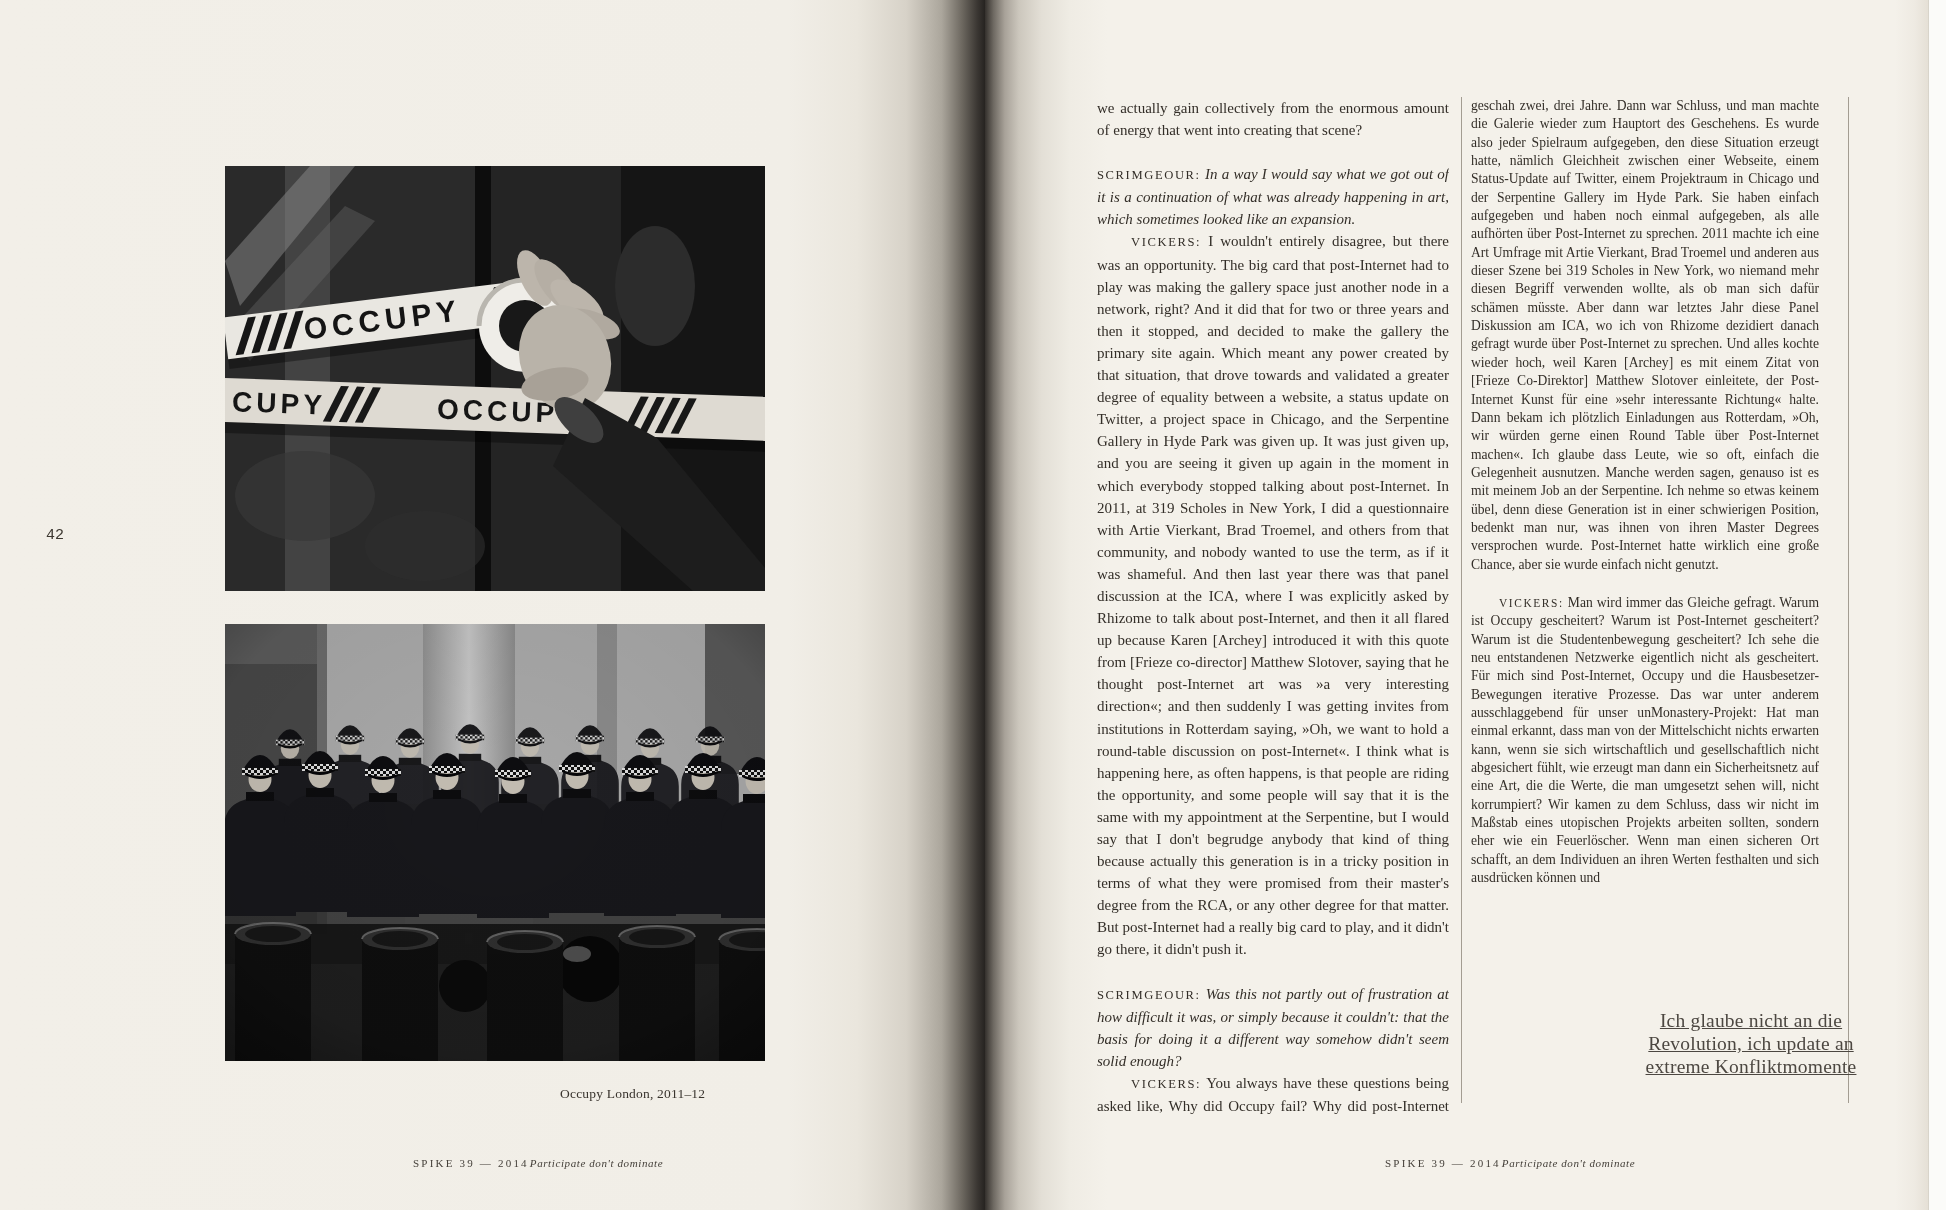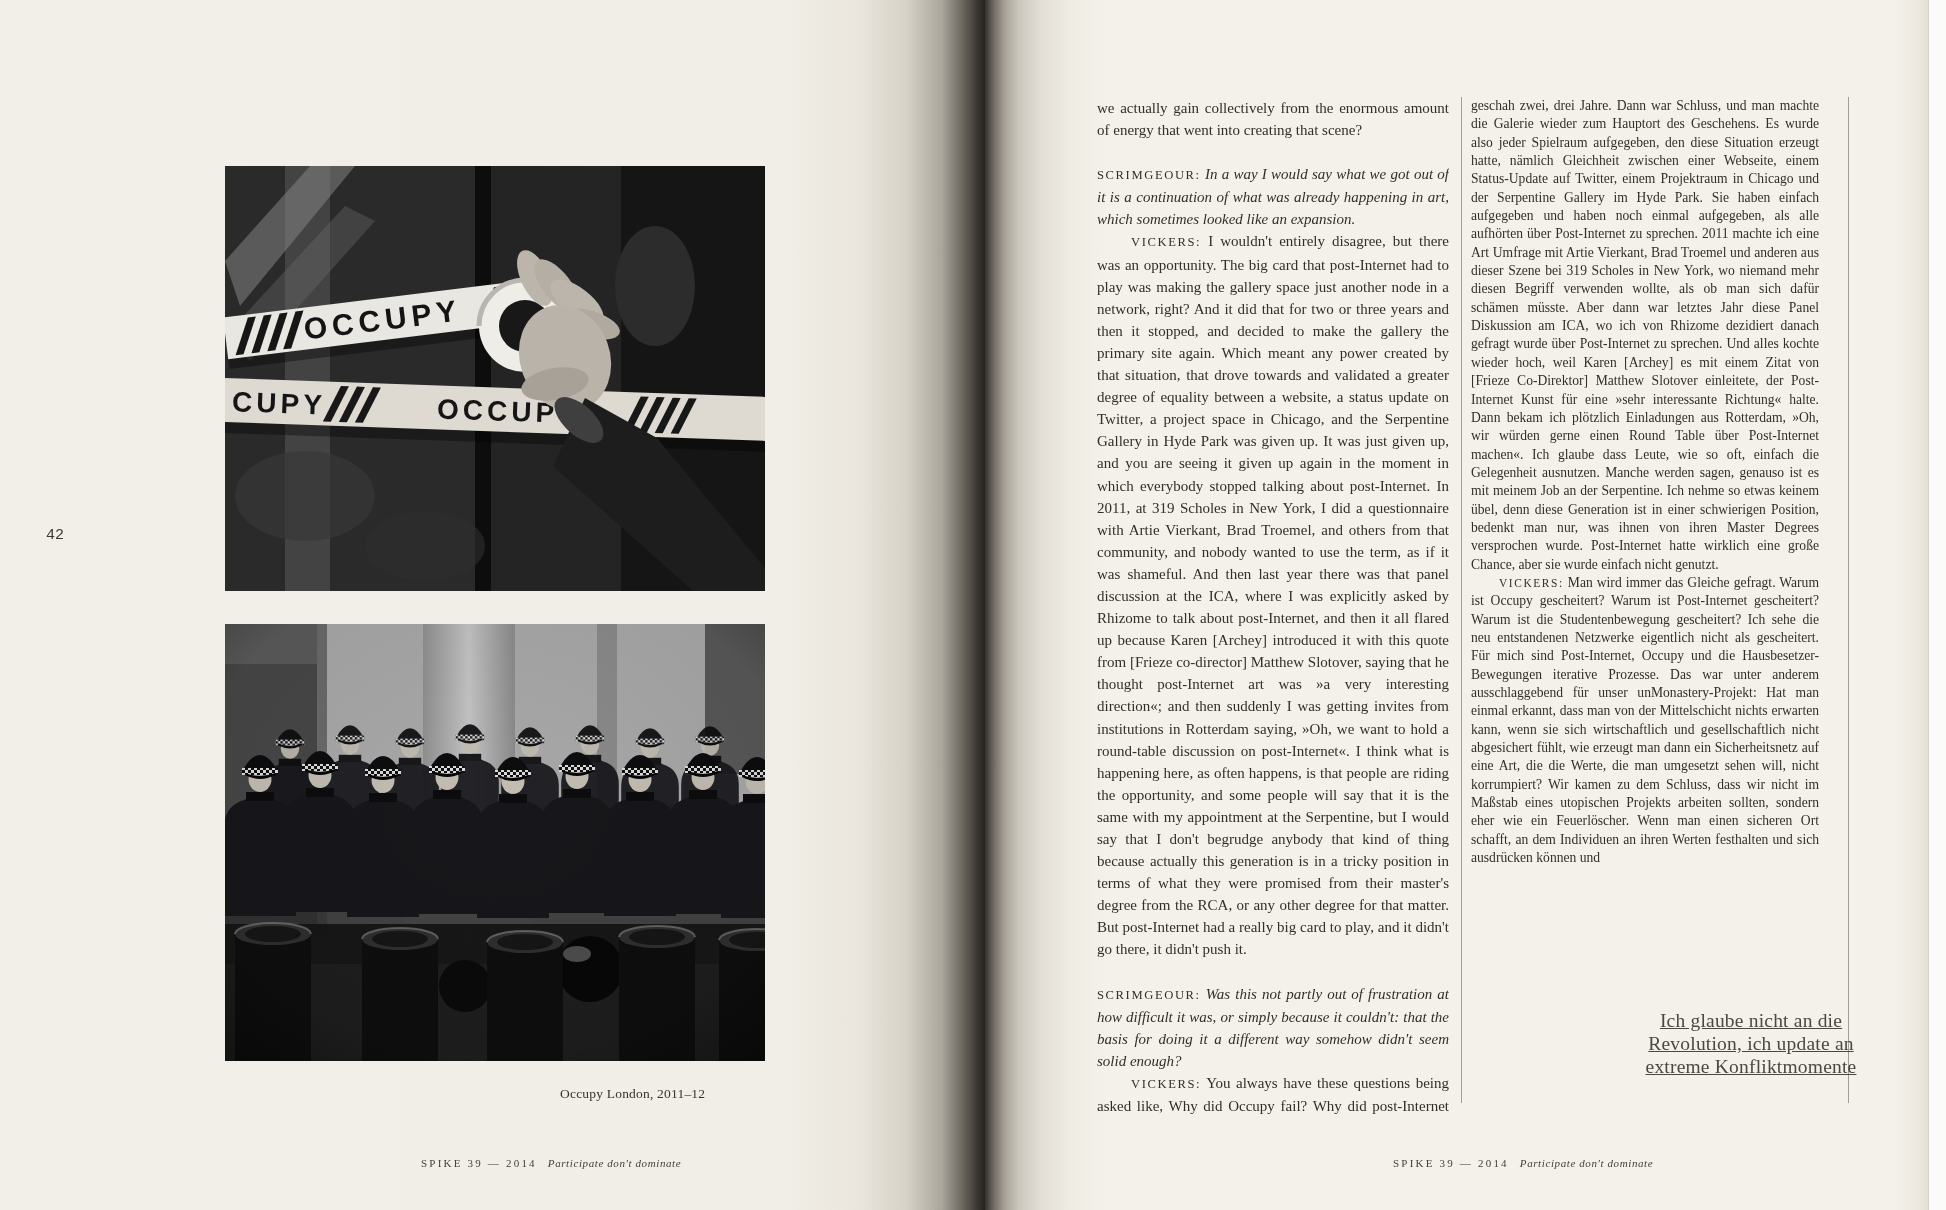--- a/index.html
+++ b/index.html
@@ -21,34 +21,34 @@
   #photo-top{left:225px;top:166px;width:540px;height:425px;}
   #photo-bottom{left:225px;top:624px;width:540px;height:437px;}
 
   
   .pagenum{position:absolute;font-size:15px;color:#3b362f;font-family:Liberation Mono, monospace;}
   #pagenum-42{left:46px;top:527px;}
   .caption{position:absolute;left:560px;top:1086px;width:380px;text-align:left;
     font-size:13.5px;color:#39342e;letter-spacing:.2px;}
   .footer{position:absolute;top:1157px;font-size:11px;color:#45403a;white-space:nowrap;}
   #footer-left{left:413px;} #footer-right{left:1385px;}
-  .footer .mag{letter-spacing:2.2px;margin-left:8px;}
-  .footer .motto{font-style:italic;margin-left:11px;letter-spacing:.6px;}
+  .footer .mag{letter-spacing:2.2px;}
+  .footer .motto{font-style:italic;margin-left:1px;letter-spacing:.6px;}
 
   
   .rule{position:absolute;top:97px;width:1px;height:1006px;background:#a39d92;}
   #rule-mid{left:1461px;} #rule-right{left:1848px;}
   .col{position:absolute;top:97px;text-align:justify;overflow:hidden;}
   .col p{margin:0;padding:0;}
   #col-en{left:1097px;width:352px;height:1018px;font-size:15px;line-height:22.1px;}
   #col-de{left:1471px;width:348px;height:905px;font-size:13.6px;line-height:18.35px;}
   .gap{margin-top:22px !important;}
   #col-de .gap{margin-top:18px !important;}
   .ans{text-indent:34px;}
-  #col-de .ans{text-indent:28px;}
+  #col-de .ans{text-indent:28px;margin-top:20px;}
   .speaker{letter-spacing:1.6px;font-size:.84em;}
   .qtext{font-style:italic;}
 
   .pull-quote{position:absolute;left:1571px;top:1009px;width:360px;text-align:center;
     font-size:19.5px;line-height:23px;color:#4c4741;letter-spacing:.2px;text-decoration:underline;}
 </style>
 </head>
 <body>
 
 <div id="spread">

